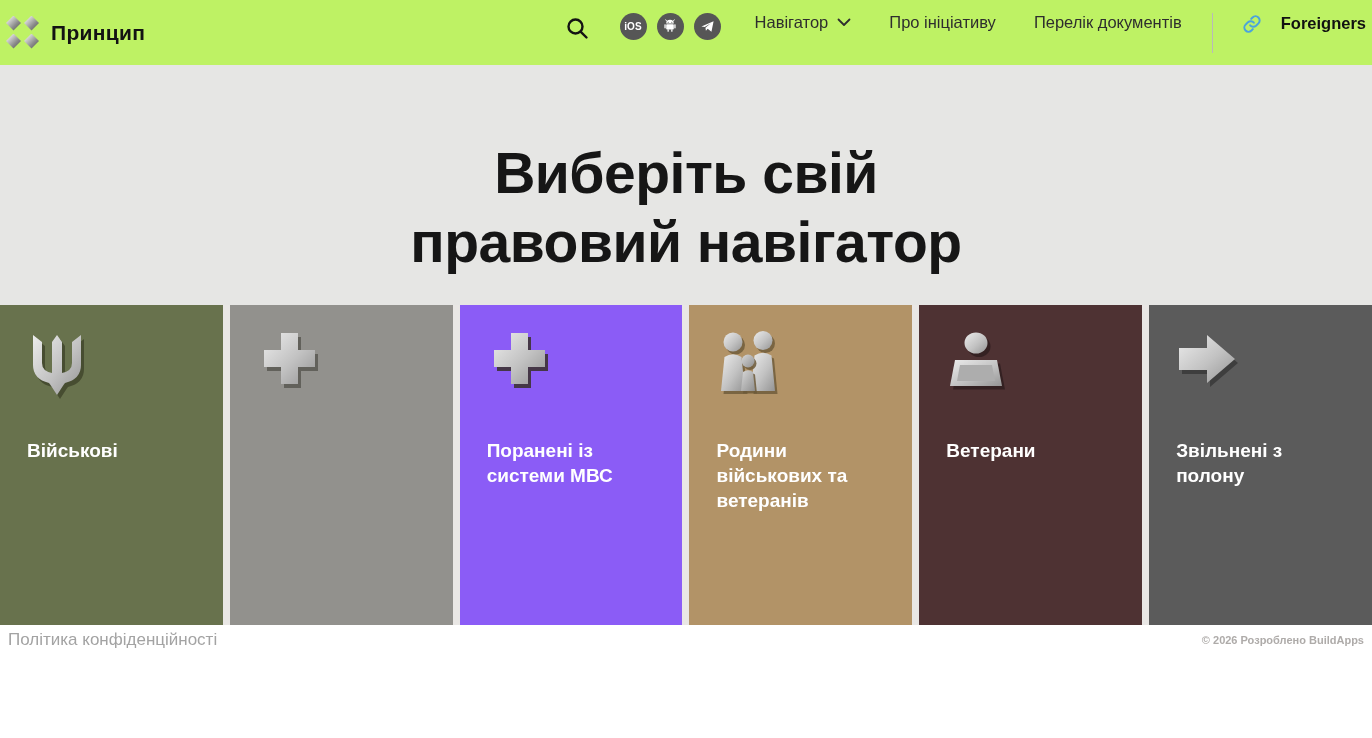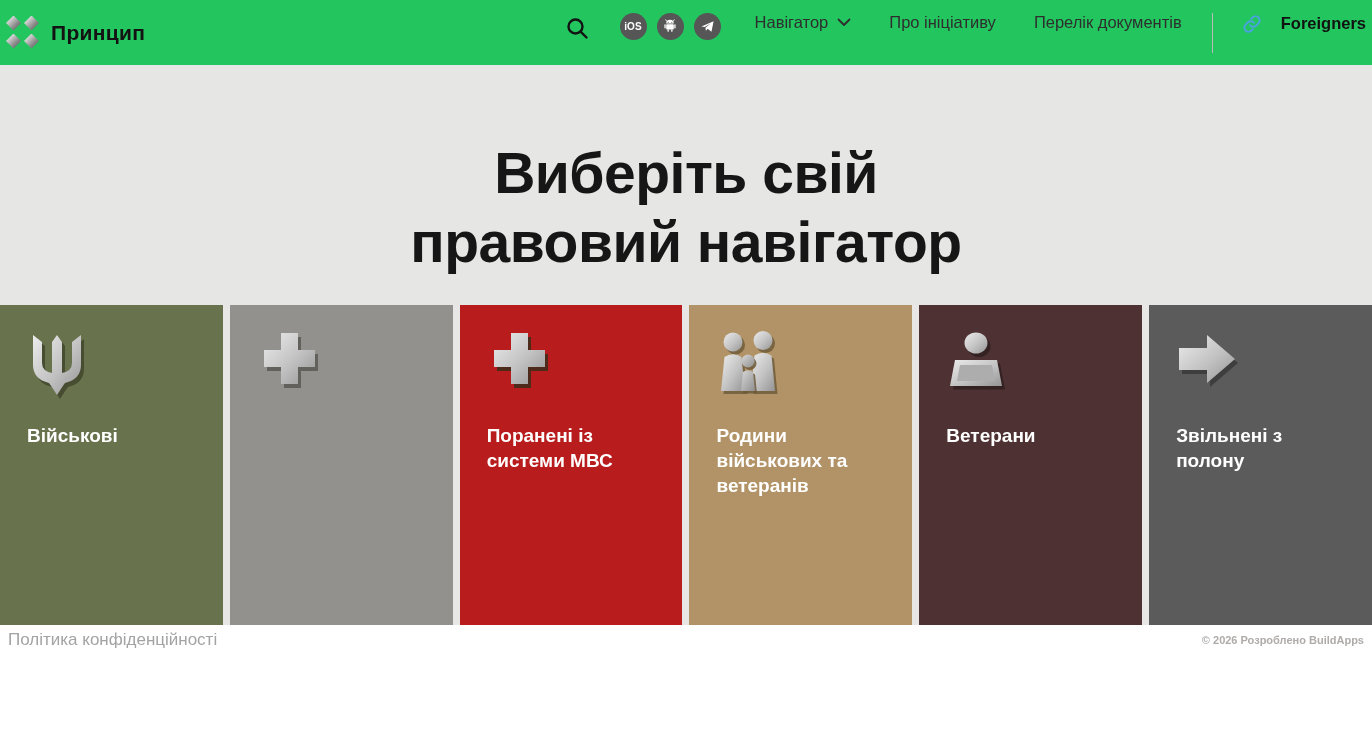--- a/index.html
+++ b/index.html
@@ -7,21 +7,21 @@
   body {
     font-family: "Liberation Sans", sans-serif;
     background: #ffffff;
     overflow: hidden;
     -webkit-font-smoothing: antialiased;
   }
 
   
   .header {
     height: 65px;
-    background: #22c55e;
+    background: #bef264;
     display: flex;
     align-items: center;
     padding: 0 0 0 6px;
     position: relative;
   }
   .logo { display:flex; align-items:center; gap:11px; cursor:pointer; }
   .logo-mark {
     width: 34px; height: 34px;
     display: grid;
     grid-template-columns: 15px 15px;
@@ -79,21 +79,21 @@
   }
   .card {
     flex: 1 1 0;
     position: relative;
     cursor: pointer;
     display: block;
   }
   .card-icon { position: absolute; top: 24px; left: 24px; }
   .card-label {
     position: absolute;
-    top: 118px; left: 27px;
+    top: 133px; left: 27px;
     max-width: 168px;
     color: #ffffff;
     font-size: 19px;
     font-weight: 700;
     line-height: 1.32;
   }
 
   
   .footer {
     height: 30px;
@@ -219,21 +219,21 @@
     <span class="card-icon">
       <svg width="76" height="70" viewBox="0 0 76 70">
         <g fill="#56554f" opacity="0.8" transform="translate(3,4)">
           <path d="M27 4 h17 v17 h17 v17 h-17 v17 h-17 v-17 h-17 v-17 h17 z"></path>
         </g>
         <path fill="url(#metal)" d="M27 4 h17 v17 h17 v17 h-17 v17 h-17 v-17 h-17 v-17 h17 z"></path>
       </svg>
     </span>
   </a>
 
-  <a class="card" style="background: #b91c1c;">
+  <a class="card" style="background: #8b5cf6;">
     <span class="card-icon">
       <svg width="76" height="70" viewBox="0 0 76 70">
         <g fill="#332e1c" opacity="0.8" transform="translate(3,4)">
           <path d="M27 4 h17 v17 h17 v17 h-17 v17 h-17 v-17 h-17 v-17 h17 z"></path>
         </g>
         <path fill="url(#metal)" d="M27 4 h17 v17 h17 v17 h-17 v17 h-17 v-17 h-17 v-17 h17 z"></path>
       </svg>
     </span>
     <span class="card-label">Поранені із системи МВС</span>
   </a>

